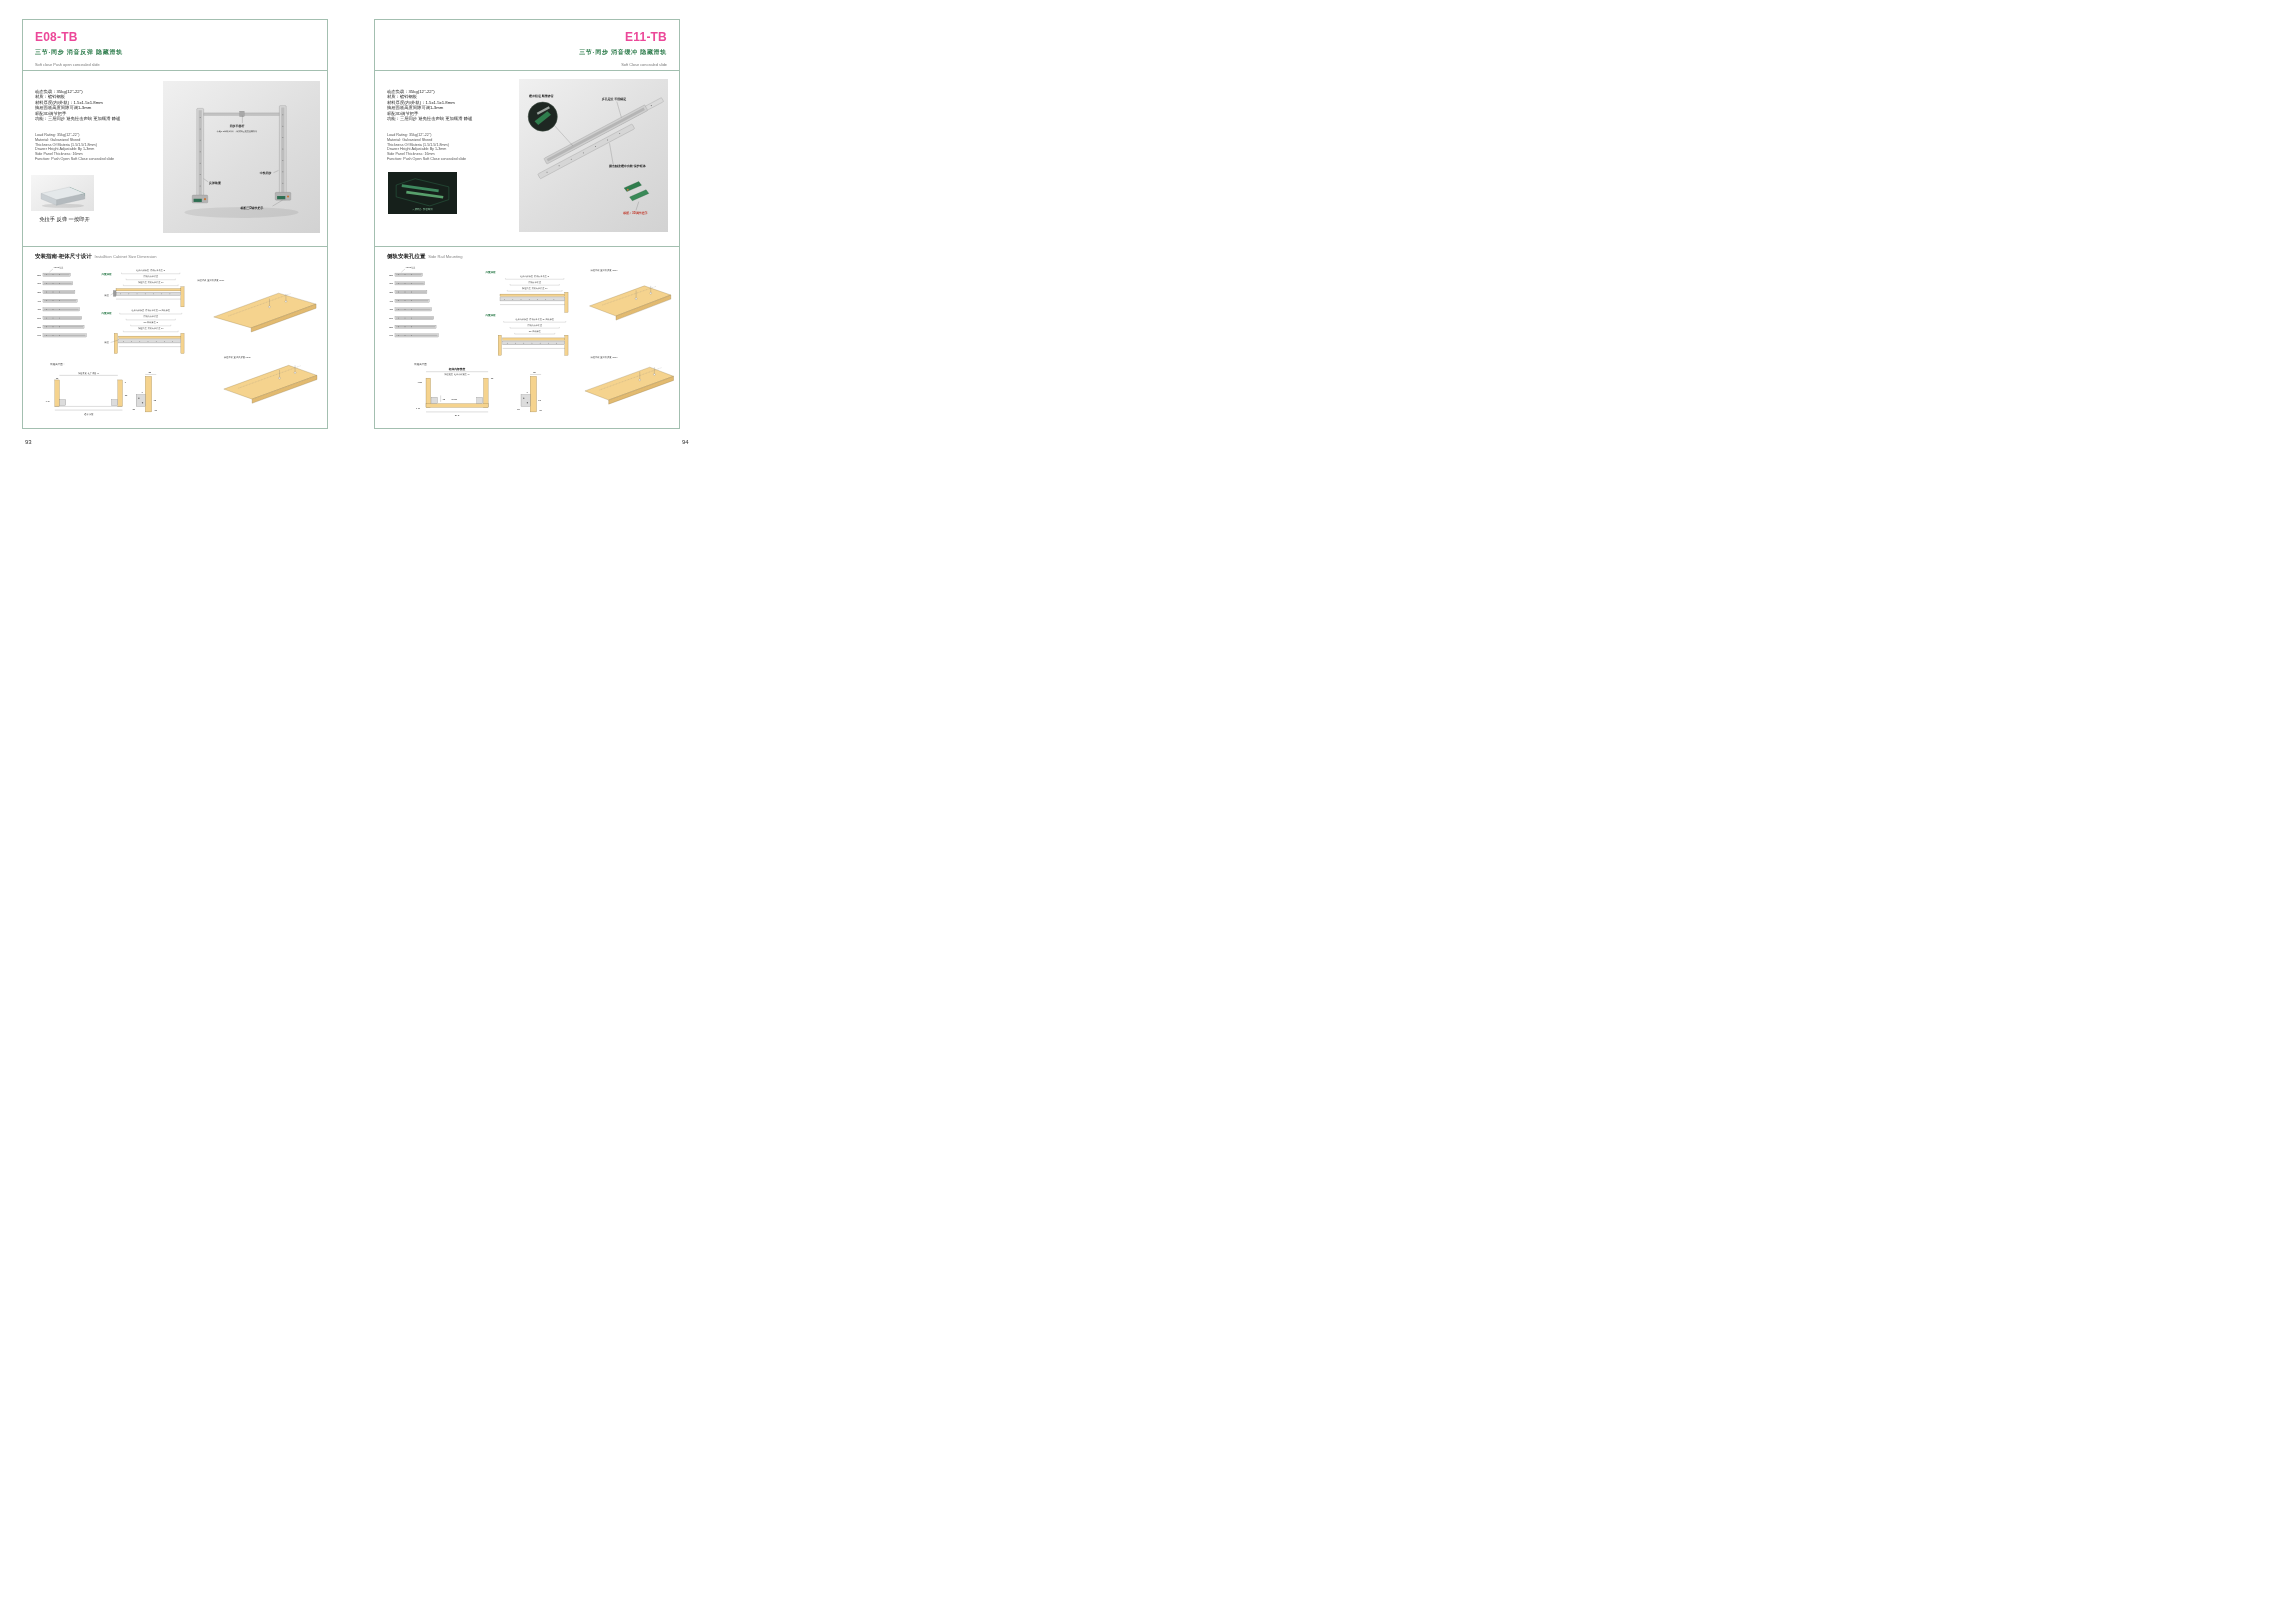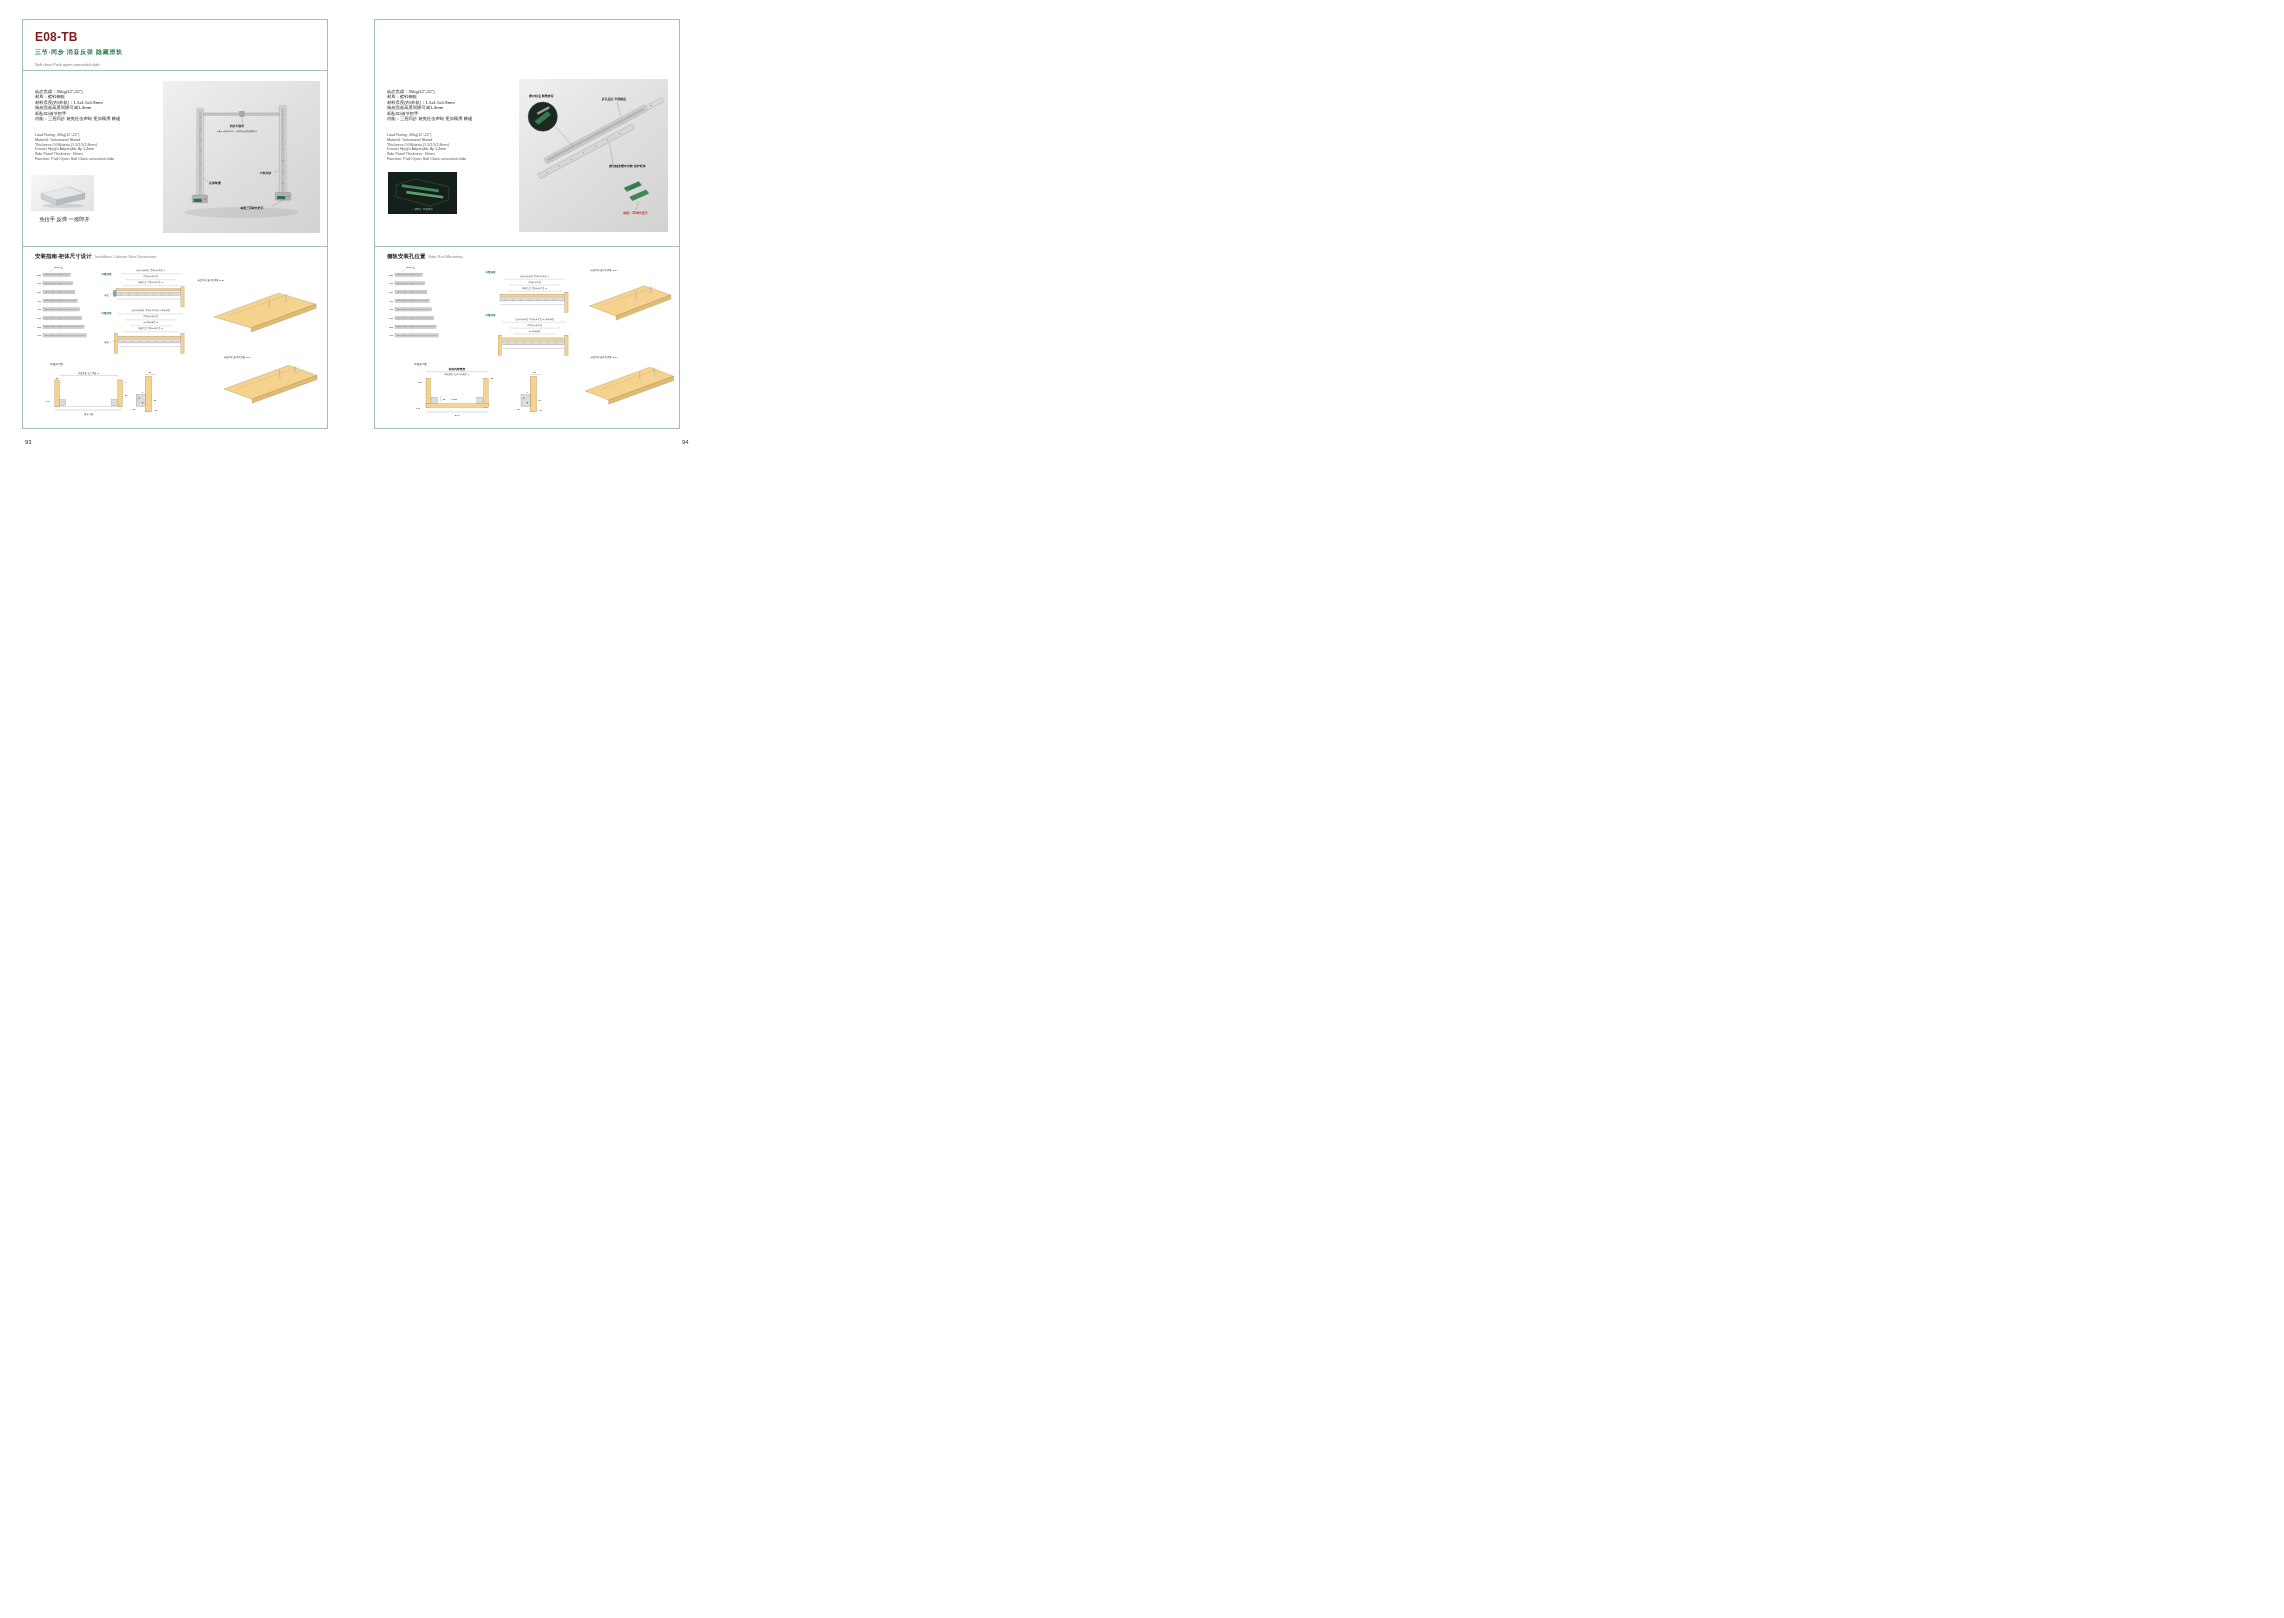--- a/index.html
+++ b/index.html
@@ -6,21 +6,21 @@
   html,body{margin:0;padding:0}
   body{width:700px;height:457px;background:#fff;color:#222;
        font-family:"Liberation Sans","DejaVu Sans",sans-serif}
   .canvas{position:relative;width:700px;height:457px;background:#fff;overflow:hidden}
   .page{position:absolute;top:19px;width:306px;height:410px;border:0.5px solid #a3bfb0;background:#fff}
   .page--left{left:22px}
   .page--right{left:374px}
   figure{margin:0}
   
   .hd{position:absolute;top:0;left:0;width:100%;height:51px;border-bottom:0.5px solid #a3bfb0}
-  .hd .model{position:absolute;top:10px;font-size:12px;font-weight:bold;color:#7f1d1d;letter-spacing:0.2px}
+  .hd .model{position:absolute;top:10px;font-size:12px;font-weight:bold;color:#ec4899;letter-spacing:0.2px}
   .hd .sub-cn{position:absolute;top:28px;font-size:6px;font-weight:bold;color:#2f7d4d;letter-spacing:0.7px}
   .hd .sub-en{position:absolute;top:42px;font-size:3.9px;color:#777}
   .page--left .hd .model,.page--left .hd .sub-cn,.page--left .hd .sub-en{left:12px}
   .page--right .hd .model,.page--right .hd .sub-cn,.page--right .hd .sub-en{right:12px;text-align:right}
   
   .specs-cn{position:absolute;left:12px;top:69px;font-size:4.3px;line-height:5.4px;color:#1e1e1e}
   .specs-en{position:absolute;left:12px;top:113px;font-size:3.7px;line-height:4.8px;color:#555}
   
   .thumb-l{position:absolute;left:7.8px;top:155px;width:63px;height:36px;
            background:linear-gradient(145deg,#f6f6f6,#e2e2e2)}
@@ -314,20 +314,25 @@
           <circle cx="242" cy="306" r="1.5" fill="#666"></circle>
         <text class="dim" x="240" y="285">7</text>
         <text class="dim" x="220" y="321">27</text>
         <text class="dim" x="266" y="303">12</text>
         <text class="dim" x="268" y="325">37</text>
       </g>
     </svg>
   </section>
 
   <section class="page page--right">
+    <header class="hd">
+      <div class="model">E11-TB</div>
+      <div class="sub-cn">三节·同步 消音缓冲 隐藏滑轨</div>
+      <div class="sub-en">Soft Close concealed slide</div>
+    </header>
 
     <div class="specs-cn">
       <div>动态负载：35kg(12"-22")</div>
       <div>材质：镀锌钢板</div>
       <div>材料厚度(内/外轨)：1.5x1.5x1.8mm</div>
       <div>抽屉面板高度间隙可调1-3mm</div>
       <div>标配3D调节把手</div>
       <div>功能：三层同步 避免撞击声响 更加顺滑 静谧</div>
     </div>
     <div class="specs-en">

